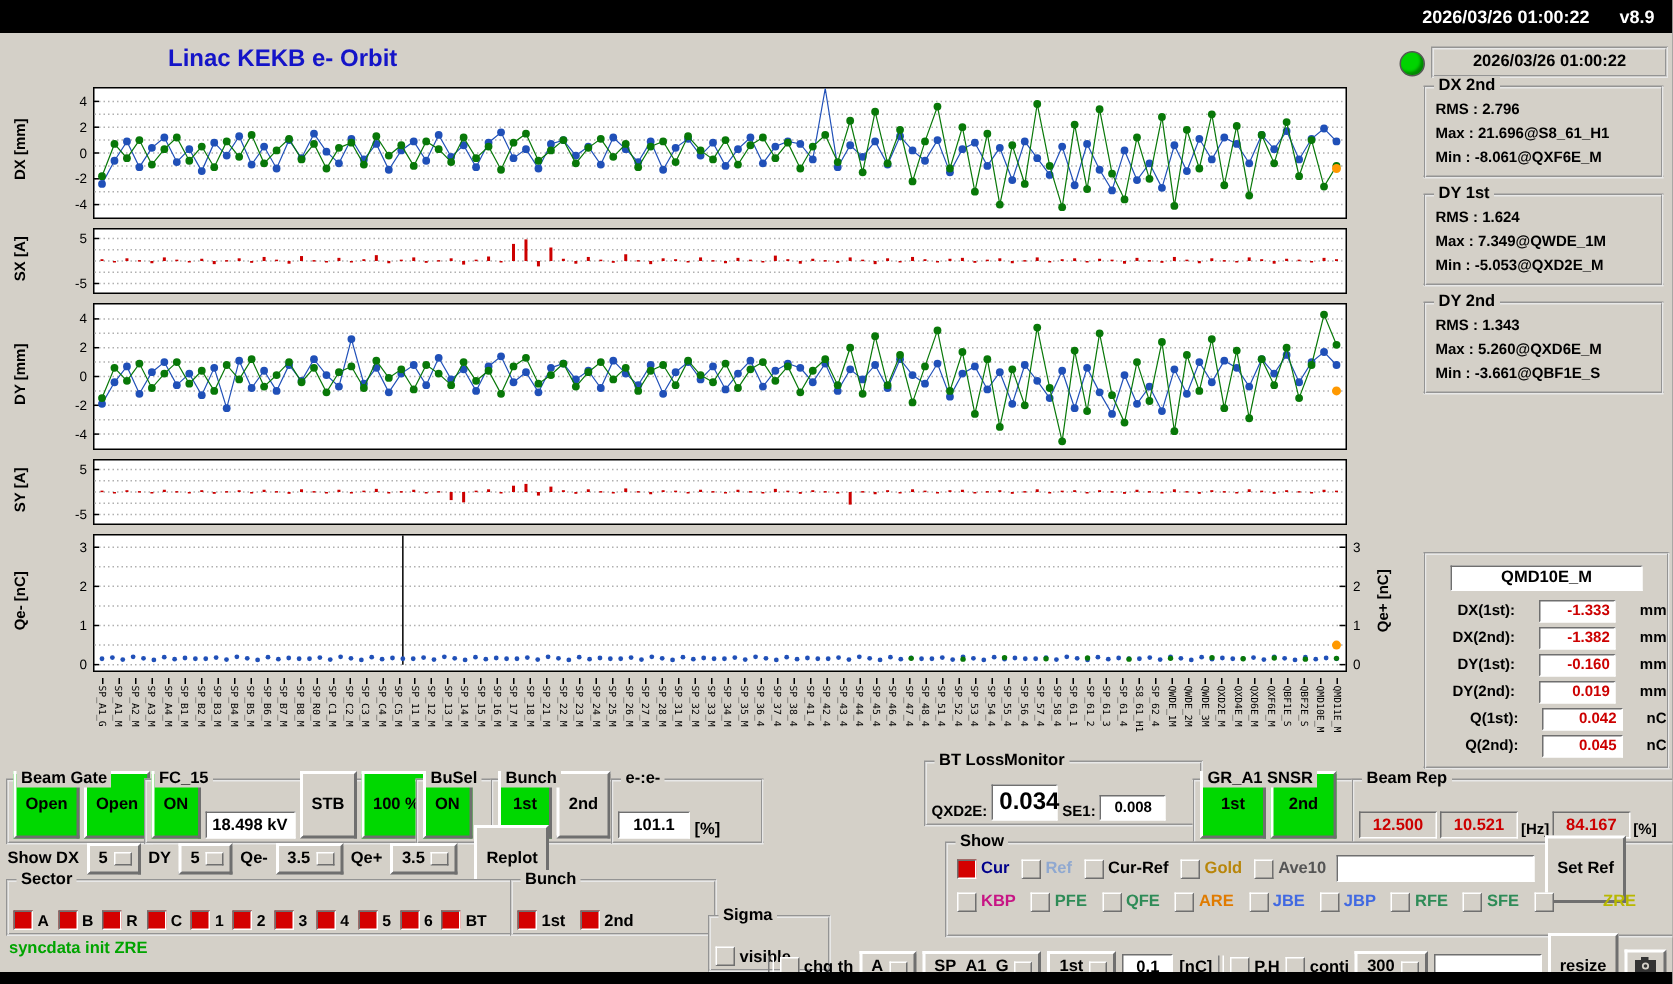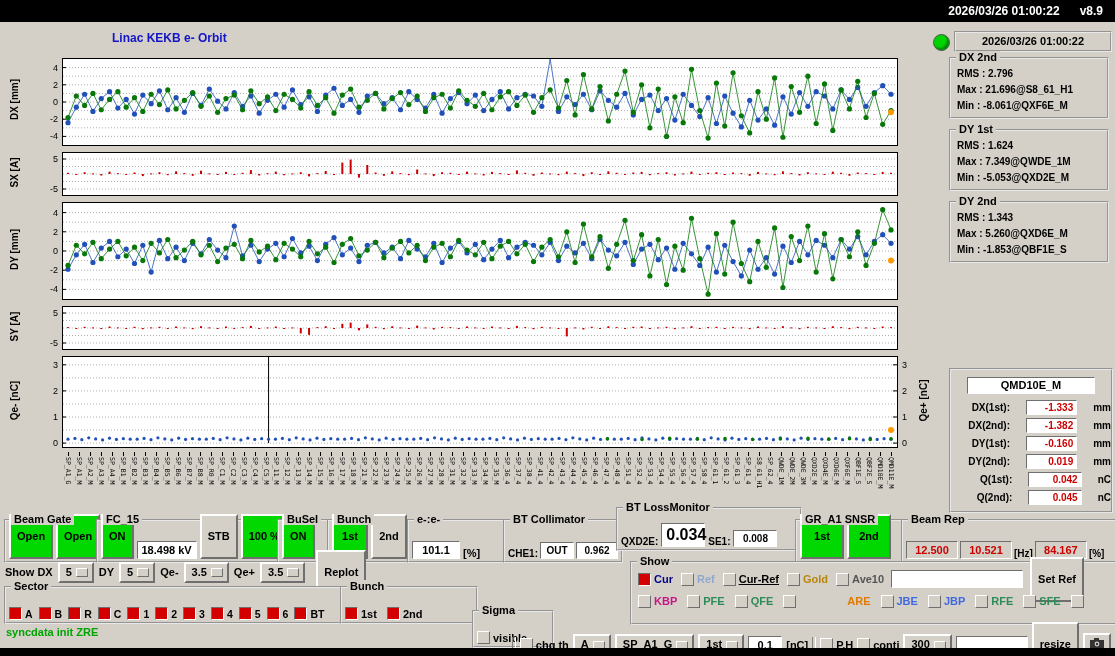--- a/index.html
+++ b/index.html
@@ -1,19 +1,19 @@
 <!DOCTYPE html>
 <html><head>
 <meta charset="utf-8">
 <style>
   html,body{margin:0;padding:0;background:#888}
   .screen{position:relative;width:1115px;height:656px;background:#d4d0c8;font-family:"Liberation Sans",sans-serif;color:#000;overflow:hidden}
   .titlebar{position:absolute;top:0;left:0;right:0;height:22px;background:#000;color:#fff;display:flex;justify-content:flex-end;align-items:center;gap:20px;padding-right:12px;font-size:12px;font-weight:bold}
   .bottombar{position:absolute;left:0;right:0;bottom:0;height:8px;background:#000}
-  .page-title{position:absolute;left:112px;top:31px;font-size:12px;font-weight:bold;color:#1414c8}
+  .page-title{position:absolute;left:112px;top:31px;font-size:16px;font-weight:bold;color:#1414c8}
   .led{position:absolute;left:933px;top:34px;width:15px;height:15px;border-radius:50%;background:#00d400;border:1px solid #555;box-shadow:inset -2px -2px 2px #008800}
   .timebox{position:absolute;left:954px;top:31px;width:154px;height:17px;border:2px groove #e8e8e8;font-size:11px;font-weight:bold;text-align:center;line-height:16px;background:#d4d0c8}
   .groupbox{border:2px groove #e8e8e8;position:absolute;background:#d4d0c8}
   .gb-label{position:absolute;top:-8px;left:5px;background:#d4d0c8;padding:0 3px;font-size:11px;font-weight:bold;line-height:12px;white-space:nowrap}
   #stats-col{position:absolute;left:949px;top:57px;width:160px}
   .statbox{position:relative;border:2px groove #e8e8e8;background:#d4d0c8;margin-bottom:10px;padding:7px 0 3px 6px}
   .statline{font-size:10px;font-weight:bold;line-height:16px;white-space:nowrap}
   .monitor{left:949px;top:368px;width:160px;height:134px;padding-top:7px}
   .sunken-white{background:#fff;border-top:1px solid #6f6f6f;border-left:1px solid #6f6f6f;border-bottom:1px solid #fff;border-right:1px solid #fff}
   .mon-title{width:126px;margin:0 auto 4px;text-align:center;font-size:11px;font-weight:bold;height:15px;line-height:15px}
@@ -70,21 +70,21 @@
       <div class="statbox">
         <span class="gb-label">DY 1st</span>
         <div class="statline">RMS : 1.624</div>
         <div class="statline">Max : 7.349@QWDE_1M</div>
         <div class="statline">Min : -5.053@QXD2E_M</div>
       </div>
       <div class="statbox">
         <span class="gb-label">DY 2nd</span>
         <div class="statline">RMS : 1.343</div>
         <div class="statline">Max : 5.260@QXD6E_M</div>
-        <div class="statline">Min : -1.853@QBF1E_S</div>
+        <div class="statline">Min : -3.661@QBF1E_S</div>
       </div>
     </div>
 
   <div class="groupbox monitor">
     <div class="mon-title sunken-white">QMD10E_M</div>
     <div id="monitor-rows">
         <div class="mrow">
           <span class="mlab">DX(1st):</span>
           <span class="mval sunken-white">-1.333</span>
           <span class="munit">mm</span>
@@ -1289,26 +1289,20 @@
     <span class="btn green" style="width:20px">1st</span>
     <span class="btn" style="width:20px">2nd</span>
   </div>
 
   <div class="groupbox panel" style="left:407px;top:519px;width:92px;height:34px">
     <span class="gb-label">e-:e-</span>
     <span class="valbox" style="width:38px">101.1</span>
     <span class="rlab">[%]</span>
   </div>
 
-  <div class="groupbox panel" style="left:503px;top:519px;width:110px;height:34px;gap:2px">
-    <span class="gb-label">BT Collimator</span>
-    <span class="rlab" style="font-size:10px">CHE1:</span>
-    <span class="valbox" style="width:24px;font-size:10px">OUT</span>
-    <span class="valbox" style="width:32px;font-size:10px">0.962</span>
-  </div>
 
   <div class="groupbox panel" style="left:616px;top:507px;width:176px;height:34px">
     <span class="gb-label">BT LossMonitor</span>
     <span class="rlab" style="font-size:10px">QXD2E:</span>
     <span class="valbox" style="width:34px;font-size:16px">0.034</span>
     <span class="rlab" style="font-size:10px">SE1:</span>
     <span class="valbox" style="width:34px;font-size:10px">0.008</span>
   </div>
 
   <div class="groupbox panel" style="left:795px;top:519px;width:102px;height:34px">
@@ -1415,21 +1409,21 @@
           <span class="checkitem">
             <i class="cb on"></i>
             <span style="color: rgb(0, 0, 139);">Cur</span>
           </span>
           <span class="checkitem">
             <i class="cb"></i>
             <span style="color: rgb(143, 168, 208);">Ref</span>
           </span>
           <span class="checkitem">
             <i class="cb"></i>
-            <span style="color: rgb(0, 0, 0); text-decoration: underline;">Cur-Ref</span>
+            <span style="color: rgb(0, 0, 0);">Cur-Ref</span>
           </span>
           <span class="checkitem">
             <i class="cb"></i>
             <span style="color: rgb(184, 134, 11);">Gold</span>
           </span>
           <span class="checkitem">
             <i class="cb"></i>
             <span style="color: rgb(85, 85, 85);">Ave10</span>
           </span>
         </span>
@@ -1445,21 +1439,21 @@
           <span class="checkitem">
             <i class="cb"></i>
             <span style="color: rgb(46, 139, 87);">PFE</span>
           </span>
           <span class="checkitem">
             <i class="cb"></i>
             <span style="color: rgb(46, 139, 87);">QFE</span>
           </span>
           <span class="checkitem">
             <i class="cb"></i>
-            <span style="color: rgb(224, 123, 0); margin-left: 48px;">ARE</span>
+            <span style="color: rgb(224, 123, 0);">ARE</span>
           </span>
           <span class="checkitem">
             <i class="cb"></i>
             <span style="color: rgb(65, 105, 225);">JBE</span>
           </span>
           <span class="checkitem">
             <i class="cb"></i>
             <span style="color: rgb(65, 105, 225);">JBP</span>
           </span>
           <span class="checkitem">

